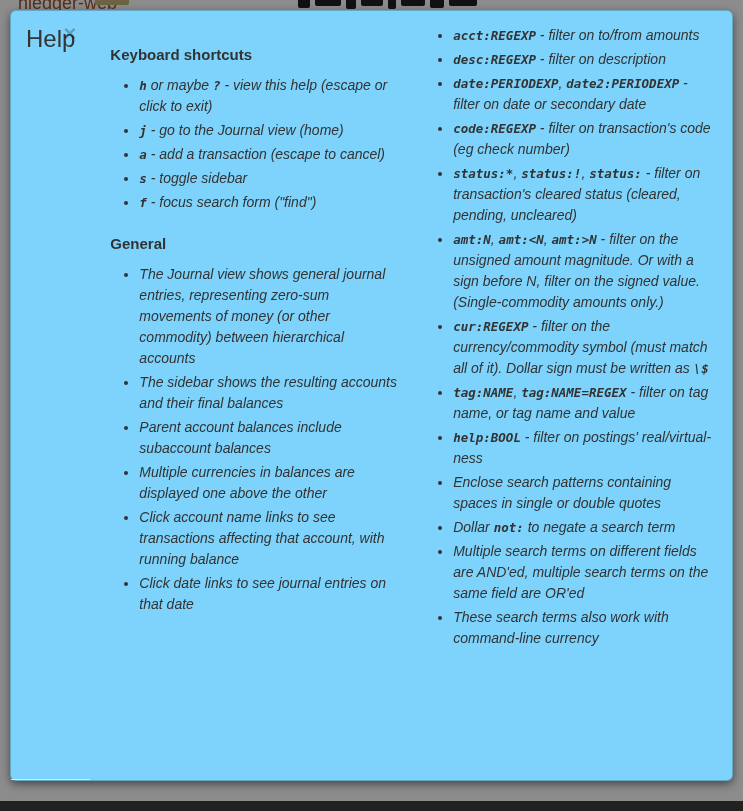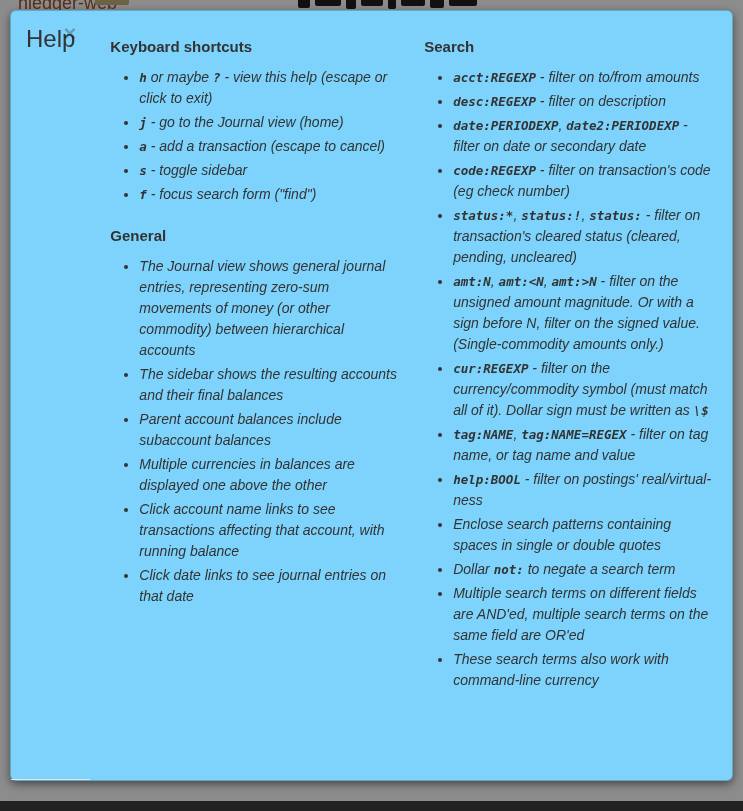--- a/index.html
+++ b/index.html
@@ -55,21 +55,21 @@
     font-family:inherit;
   }
   .modal-body{
     flex:1 1 auto;padding:14px 20px 20px;display:flex;gap:26px;overflow:hidden;
   }
   .col{flex:1 1 0;min-width:0;}
   .section-heading{
     font-size:15px;font-weight:bold;color:var(--text-color);
     margin:22px 0 12px;
   }
-  .col .section-heading:first-child{margin-top:13px;}
+  .col .section-heading:first-child{margin-top:21px;}
   .help-list{
     margin:0;padding-left:29px;font-size:14px;line-height:1.5;color:var(--text-color);
   }
   .help-list li{margin:0 0 3px;font-style:italic;}
   .code{
     font-family:"DejaVu Sans Mono","Liberation Mono",monospace;
     font-weight:bold;font-size:12.5px;color:var(--text-color);
   }
 </style>
 </head>
@@ -112,21 +112,20 @@
       <ul class="help-list">
           <li><span>The Journal view shows general journal entries, representing zero-sum movements of money (or other commodity) between hierarchical accounts</span></li>
           <li><span>The sidebar shows the resulting accounts and their final balances</span></li>
           <li><span>Parent account balances include subaccount balances</span></li>
           <li><span>Multiple currencies in balances are displayed one above the other</span></li>
           <li><span>Click account name links to see transactions affecting that account, with running balance</span></li>
           <li><span>Click date links to see journal entries on that date</span></li>
         </ul>
     </div>
     <div class="col">
-      <div class="section-heading">Search</div>
       <ul class="help-list">
           <li><span class="code">acct:REGEXP</span><span> - filter on to/from amounts</span></li>
           <li><span class="code">desc:REGEXP</span><span> - filter on description</span></li>
           <li><span class="code">date:PERIODEXP</span><span>, </span><span class="code">date2:PERIODEXP</span><span> - filter on date or secondary date</span></li>
           <li><span class="code">code:REGEXP</span><span> - filter on transaction's code (eg check number)</span></li>
           <li><span class="code">status:*</span><span>, </span><span class="code">status:!</span><span>, </span><span class="code">status:</span><span> - filter on transaction's cleared status (cleared, pending, uncleared)</span></li>
           <li><span class="code">amt:N</span><span>, </span><span class="code">amt:&lt;N</span><span>, </span><span class="code">amt:&gt;N</span><span> - filter on the unsigned amount magnitude. Or with a sign before N, filter on the signed value. (Single-commodity amounts only.)</span></li>
           <li><span class="code">cur:REGEXP</span><span> - filter on the currency/commodity symbol (must match all of it). Dollar sign must be written as </span><span class="code">\$</span></li>
           <li><span class="code">tag:NAME</span><span>, </span><span class="code">tag:NAME=REGEX</span><span> - filter on tag name, or tag name and value</span></li>
           <li><span class="code">help:BOOL</span><span> - filter on postings' real/virtual-ness</span></li>

